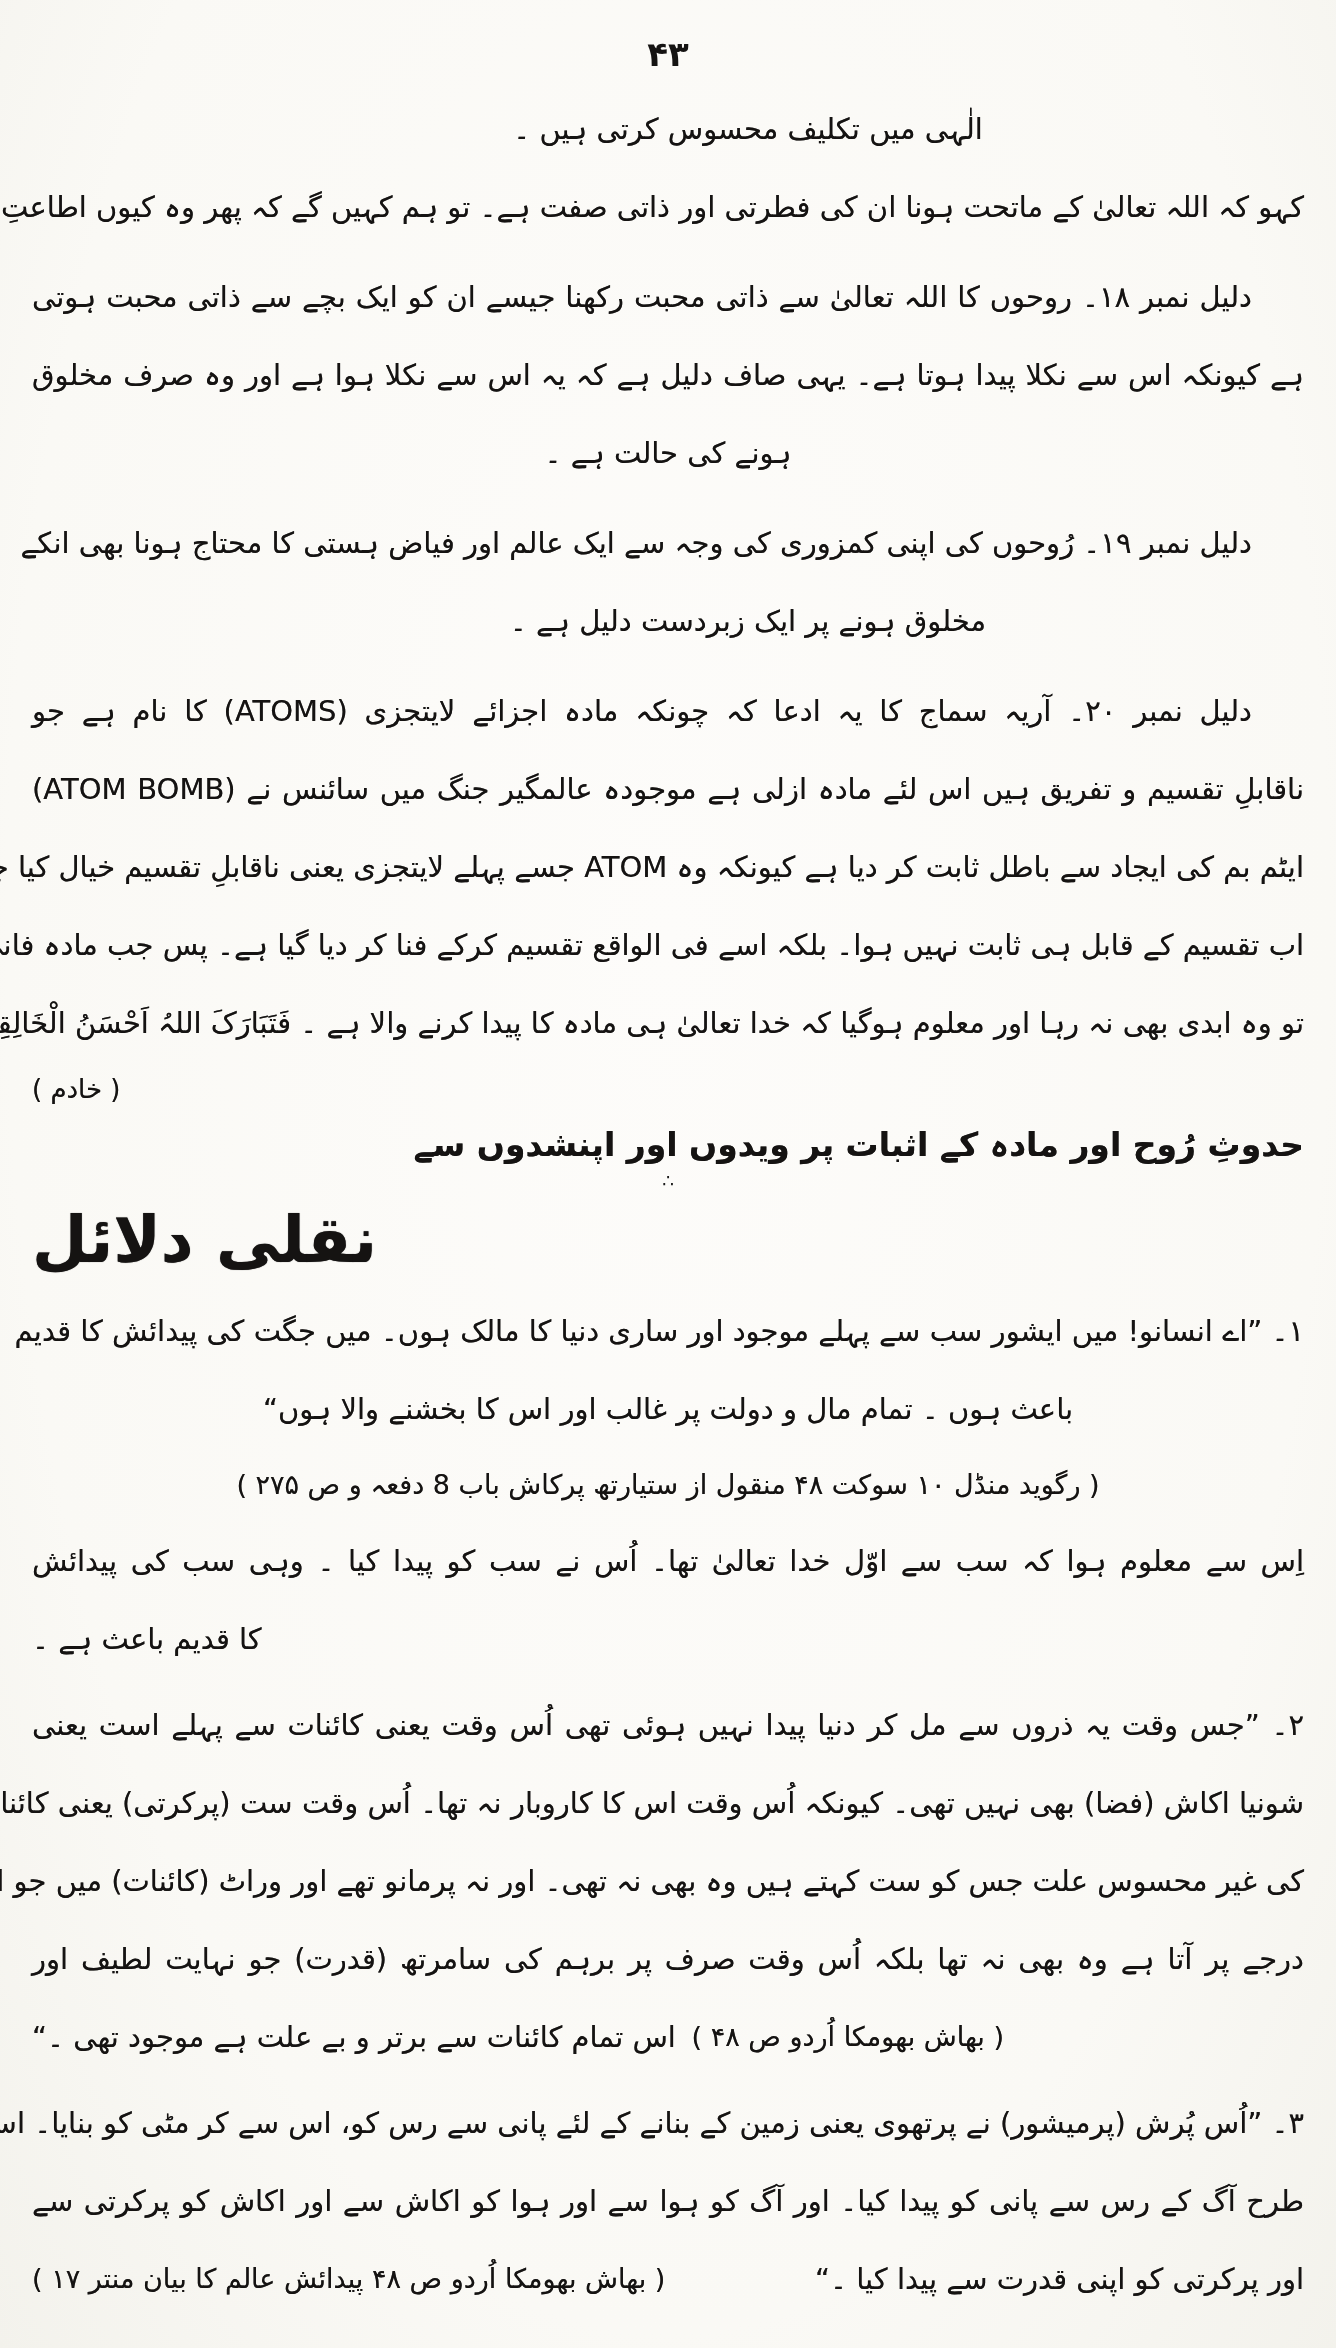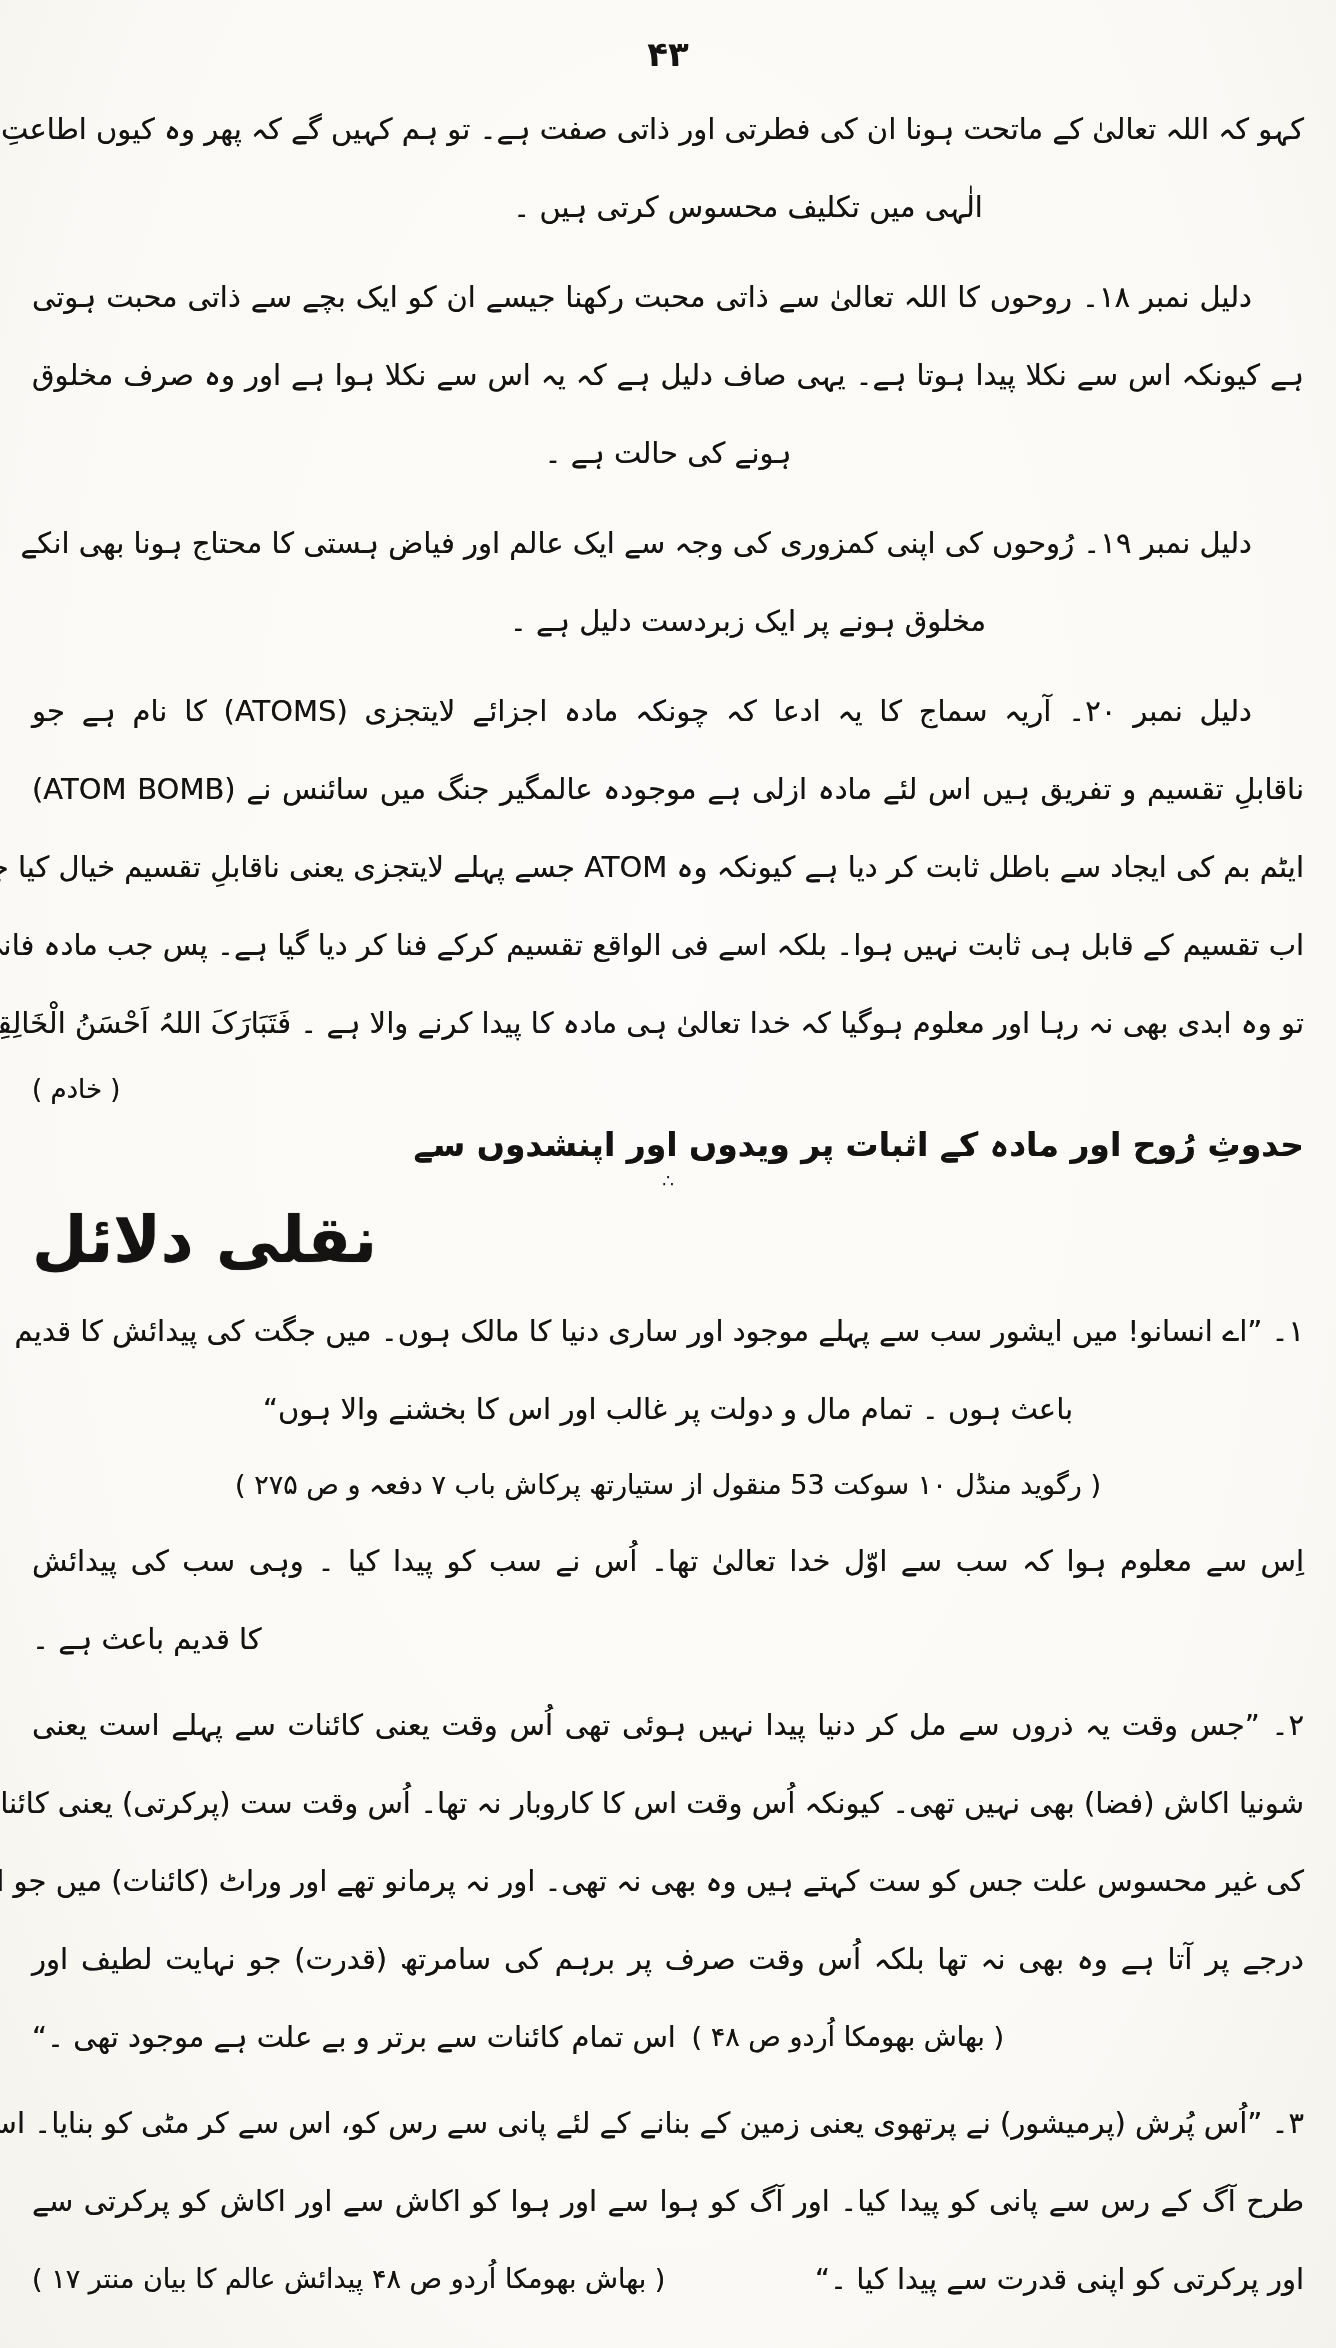--- a/index.html
+++ b/index.html
@@ -74,22 +74,22 @@
   .mt-xs{margin-top:8px;}
 </style>
 </head>
 <body>
 
 <div class="sheet">
 
   <div class="page-num">۴۳</div>
 
   <div class="mt-xs">
+    <div class="ln short-centerleft">الٰہی میں تکلیف محسوس کرتی ہیں ۔</div>
     <div class="ln">کہو کہ اللہ تعالیٰ کے ماتحت ہونا ان کی فطرتی اور ذاتی صفت ہے۔ تو ہم کہیں گے کہ پھر وہ کیوں اطاعتِ</div>
-    <div class="ln short-centerleft">الٰہی میں تکلیف محسوس کرتی ہیں ۔</div>
   </div>
 
   <div class="mt-sm">
     <div class="ln indent">دلیل نمبر ۱۸۔ روحوں کا اللہ تعالیٰ سے ذاتی محبت رکھنا جیسے ان کو ایک بچے سے ذاتی محبت ہوتی</div>
     <div class="ln">ہے کیونکہ اس سے نکلا پیدا ہوتا ہے۔ یہی صاف دلیل ہے کہ یہ اس سے نکلا ہوا ہے اور وہ صرف مخلوق</div>
     <div class="ln short-center">ہونے کی حالت ہے ۔</div>
   </div>
 
   <div class="mt-sm">
     <div class="ln indent">دلیل نمبر ۱۹۔ رُوحوں کی اپنی کمزوری کی وجہ سے ایک عالم اور فیاض ہستی کا محتاج ہونا بھی انکے</div>
@@ -105,21 +105,21 @@
     <div class="khadim">( خادم )</div>
   </div>
 
   <div class="h-small">حدوثِ رُوح اور مادہ کے اثبات پر ویدوں اور اپنشدوں سے</div>
   <div class="ornament">∴</div>
   <div class="h-big">نقلی دلائل</div>
 
   <div>
     <div class="ln">۱۔ ”اے انسانو! میں ایشور سب سے پہلے موجود اور ساری دنیا کا مالک ہوں۔ میں جگت کی پیدائش کا قدیم</div>
     <div class="ln short-center">باعث ہوں ۔ تمام مال و دولت پر غالب اور اس کا بخشنے والا ہوں“</div>
-    <div class="ref-line">( رگوید منڈل ۱۰ سوکت 53 منقول از ستیارتھ پرکاش باب ۷ دفعہ و ص ۲۷۵ )</div>
+    <div class="ref-line">( رگوید منڈل ۱۰ سوکت ۴۸ منقول از ستیارتھ پرکاش باب 8 دفعہ و ص ۲۷۵ )</div>
     <div class="ln">اِس سے معلوم ہوا کہ سب سے اوّل خدا تعالیٰ تھا۔ اُس نے سب کو پیدا کیا ۔ وہی سب کی پیدائش</div>
     <div class="ln short-left">کا قدیم باعث ہے ۔</div>
   </div>
 
   <div class="mt-xs">
     <div class="ln">۲۔ ”جس وقت یہ ذروں سے مل کر دنیا پیدا نہیں ہوئی تھی اُس وقت یعنی کائنات سے پہلے است یعنی</div>
     <div class="ln">شونیا اکاش (فضا) بھی نہیں تھی۔ کیونکہ اُس وقت اس کا کاروبار نہ تھا۔ اُس وقت ست (پرکرتی) یعنی کائنات</div>
     <div class="ln">کی غیر محسوس علت جس کو ست کہتے ہیں وہ بھی نہ تھی۔ اور نہ پرمانو تھے اور وراٹ (کائنات) میں جو اکاش دوسرے</div>
     <div class="ln">درجے پر آتا ہے وہ بھی نہ تھا بلکہ اُس وقت صرف پر برہم کی سامرتھ (قدرت) جو نہایت لطیف اور</div>
     <div class="cite-row gap-right">

